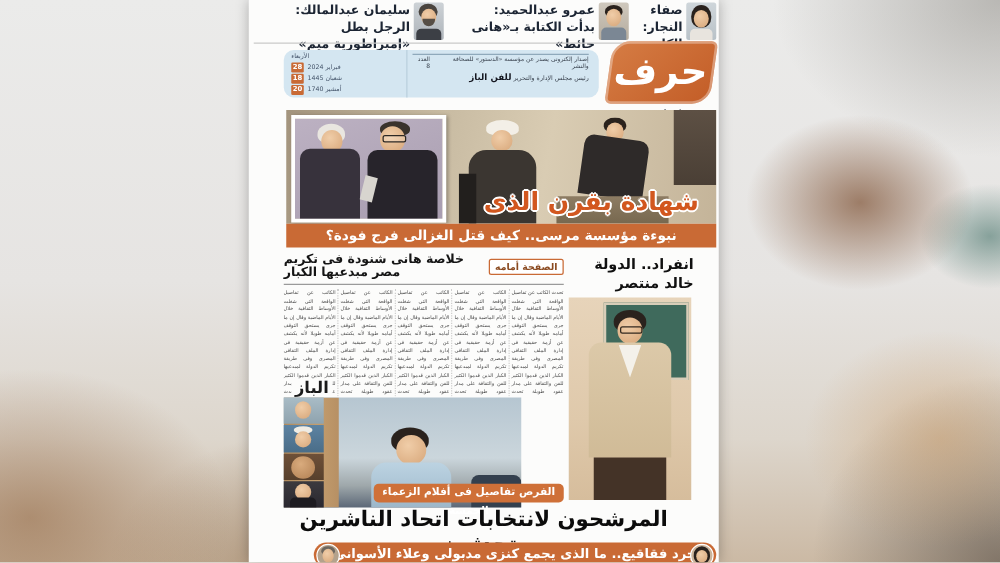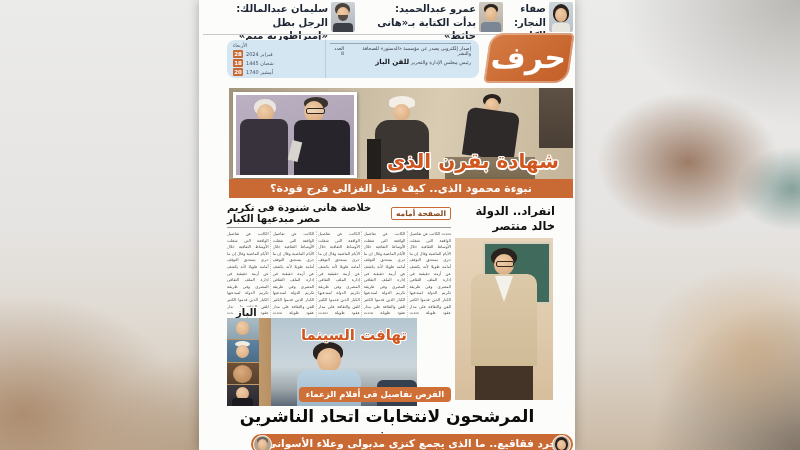--- a/index.html
+++ b/index.html
@@ -73,21 +73,21 @@
 
   
   .art{position:absolute;left:28px;top:202px;width:224px;height:114px;}
   .art-header{display:flex;align-items:center;gap:4px;}
   .tab{border:1px solid #c96a35;border-radius:2px;color:#8a4a20;font-size:7.5px;font-weight:bold;
        padding:1px 4px;white-space:nowrap;background:#fff;}
   .art-head{font-size:10px;font-weight:bold;color:#151515;text-align:left;flex:1;}
   .art-rule{border-top:1px solid #9a9a9a;margin:3px 0 3px;}
   .art-body{column-count:5;column-gap:4px;column-rule:1px dotted #cfcfcf;font-size:4px;line-height:1.65;
        color:#4a4a4a;text-align:justify;height:86px;overflow:hidden;}
-  .byline{position:absolute;left:6px;bottom:-2px;font-size:10px;font-weight:bold;color:#1a1a1a;background:#fcfcfb;padding:0 3px;}
+  .byline{position:absolute;left:6px;bottom:-2px;font-size:13px;font-weight:bold;color:#1a1a1a;background:#fcfcfb;padding:0 3px;}
 
   
   .cinema{position:absolute;left:28px;top:318px;width:224px;height:88px;}
   .cin-photo{position:absolute;inset:0 34px 0 0;overflow:hidden;
       background:linear-gradient(180deg,#b6c6d1 0%,#cbd6dc 55%,#9fa8ab 80%,#5c6877 100%);}
   .cin-head{position:absolute;top:8px;right:44px;font-size:15px;font-weight:bold;color:#d2571f;
       text-shadow:-1.2px 0 #fff,1.2px 0 #fff,0 -1.2px #fff,0 1.2px #fff,1px 1px #fff,-1px -1px #fff;}
   .cin-bar{position:absolute;right:0;bottom:4px;width:152px;height:15px;background:#cf7038;border-radius:4px;
       color:#fff;font-size:8.5px;font-weight:bold;text-align:center;line-height:15px;}
   .faces{position:absolute;left:0;top:0;width:32px;height:88px;display:flex;flex-direction:column;gap:1px;}
@@ -188,21 +188,21 @@
       <div class="f-skin" style="left:21px;top:9px;width:17px;height:18px;"></div>
       <div class="suit" style="left:4px;top:24px;width:48px;height:56px;background:#37323c;"></div>
       <div class="f-hair" style="left:68px;top:2px;width:24px;height:12px;background:#3a332d;"></div>
       <div class="f-skin" style="left:68px;top:6px;width:20px;height:21px;"></div>
       <div style="position:absolute;left:70px;top:13px;width:17px;height:4px;border:1px solid #2c2824;border-radius:2px;background:rgba(255,255,255,.2);"></div>
       <div class="suit" style="left:58px;top:25px;width:56px;height:55px;background:#27242b;"></div>
       <div style="position:absolute;left:54px;top:46px;width:10px;height:20px;background:#d8d5cf;transform:rotate(14deg);"></div>
     </div>
     <div class="lead-head">شهادة بقرن الذى</div>
   </div>
-  <div class="lead-bar">نبوءة محمود الذى.. كيف قتل الغزالى فرج فودة؟</div>
+  <div class="lead-bar">نبوءة مؤسسة مرسى.. كيف قتل الغزالى فرج فودة؟</div>
 
   <div class="exc-head">انفراد.. الدولة خالد منتصر</div>
   <div class="exc-photo ph">
     <div style="position:absolute;right:2px;top:4px;width:64px;height:58px;background:#3f6a5c;border:2px solid #d8cdb8;"></div>
     <div class="f-hair" style="left:36px;top:10px;width:26px;height:18px;"></div>
     <div class="f-skin" style="left:39px;top:16px;width:20px;height:21px;"></div>
     <div style="position:absolute;left:41px;top:23px;width:16px;height:4px;border:1px solid #33291f;border-radius:2px;"></div>
     <div style="position:absolute;left:16px;top:36px;width:66px;height:92px;background:linear-gradient(#dcc9a9,#d0bb97);border-radius:10px 10px 0 0;"></div>
     <div style="position:absolute;left:40px;top:38px;width:18px;height:26px;background:#f4f1ea;clip-path:polygon(0 0,100% 0,50% 100%);"></div>
     <div style="position:absolute;left:20px;bottom:0;width:58px;height:34px;background:#443327;"></div>
@@ -219,21 +219,20 @@
   </div>
 
   <div class="cinema">
     <div class="cin-photo ph">
       <div style="position:absolute;left:0;top:0;width:44px;height:100%;background:linear-gradient(90deg,#b08b5e,#c49e6e 60%,#b79064);"></div>
       <div class="f-hair" style="left:86px;top:24px;width:30px;height:20px;"></div>
       <div class="f-skin" style="left:90px;top:30px;width:24px;height:24px;"></div>
       <div style="position:absolute;left:70px;top:52px;width:64px;height:36px;background:linear-gradient(#bcd3e2,#9db7c9);border-radius:12px 12px 0 0;"></div>
       <div style="position:absolute;left:150px;bottom:0;width:40px;height:26px;background:#34404e;border-radius:6px 6px 0 0;"></div>
     </div>
-    <div class="cin-head">تهافت السينما</div>
     <div class="faces">
       <div class="fc ph" style="background:linear-gradient(#a9bcc6,#8fa3ae);">
         <div class="f-skin" style="left:9px;top:3px;width:13px;height:14px;"></div>
       </div>
       <div class="fc ph" style="background:linear-gradient(#5d83a2,#4a6d88);">
         <div style="position:absolute;left:8px;top:1px;width:15px;height:6px;border-radius:50%;background:#efece4;"></div>
         <div class="f-skin" style="left:9px;top:5px;width:13px;height:13px;"></div>
       </div>
       <div class="fc ph" style="background:linear-gradient(#6e5038,#57402c);">
         <div class="f-skin" style="left:6px;top:2px;width:19px;height:18px;background:radial-gradient(circle at 40% 35%,#d9ab7d,#b07f52);"></div>

